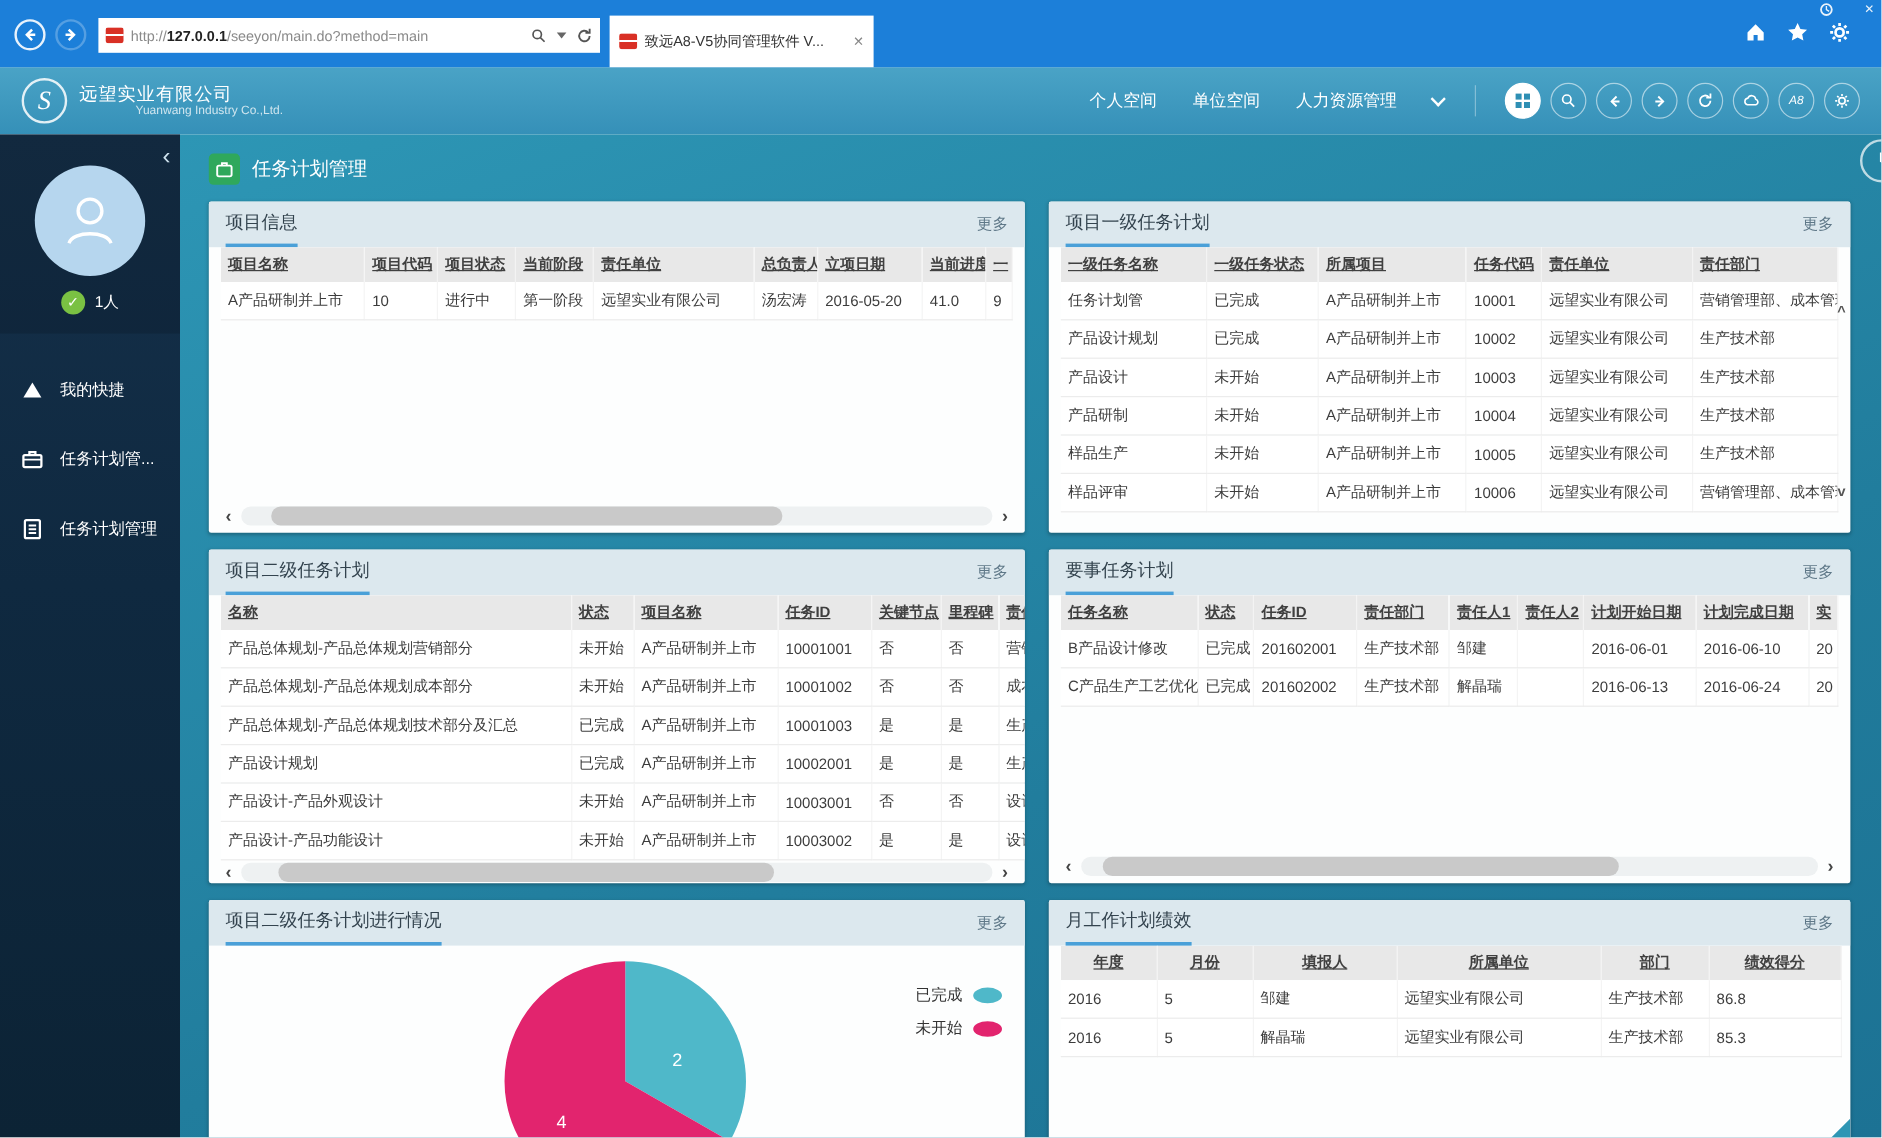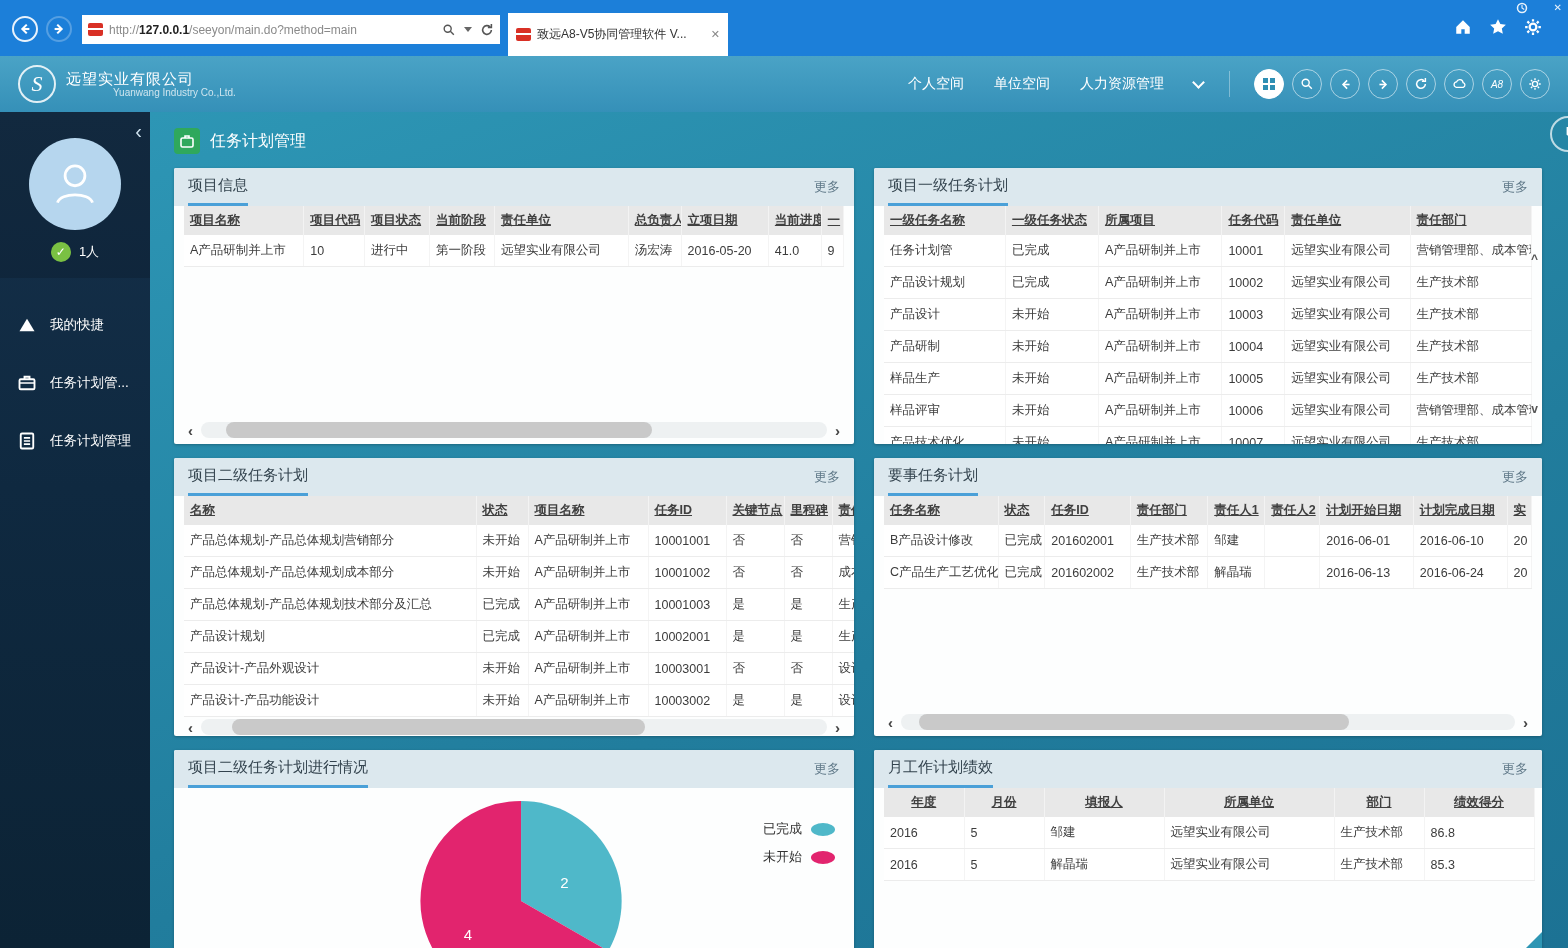--- a/index.html
+++ b/index.html
@@ -385,28 +385,20 @@
                   <td>生产技术部</td>
                 </tr>
                 <tr>
                   <td>样品评审</td>
                   <td>未开始</td>
                   <td>A产品研制并上市</td>
                   <td>10006</td>
                   <td>远望实业有限公司</td>
                   <td>营销管理部、成本管理</td>
                 </tr>
-                <tr>
-                  <td>产品技术优化</td>
-                  <td>未开始</td>
-                  <td>A产品研制并上市</td>
-                  <td>10007</td>
-                  <td>远望实业有限公司</td>
-                  <td>生产技术部</td>
-                </tr>
               </tbody>
             </table>
 
         </div>
       </section>
 
       <section class="panel">
         <div class="panel-head">
           <span class="panel-title">项目二级任务计划</span>
           <a class="more">更多</a>

